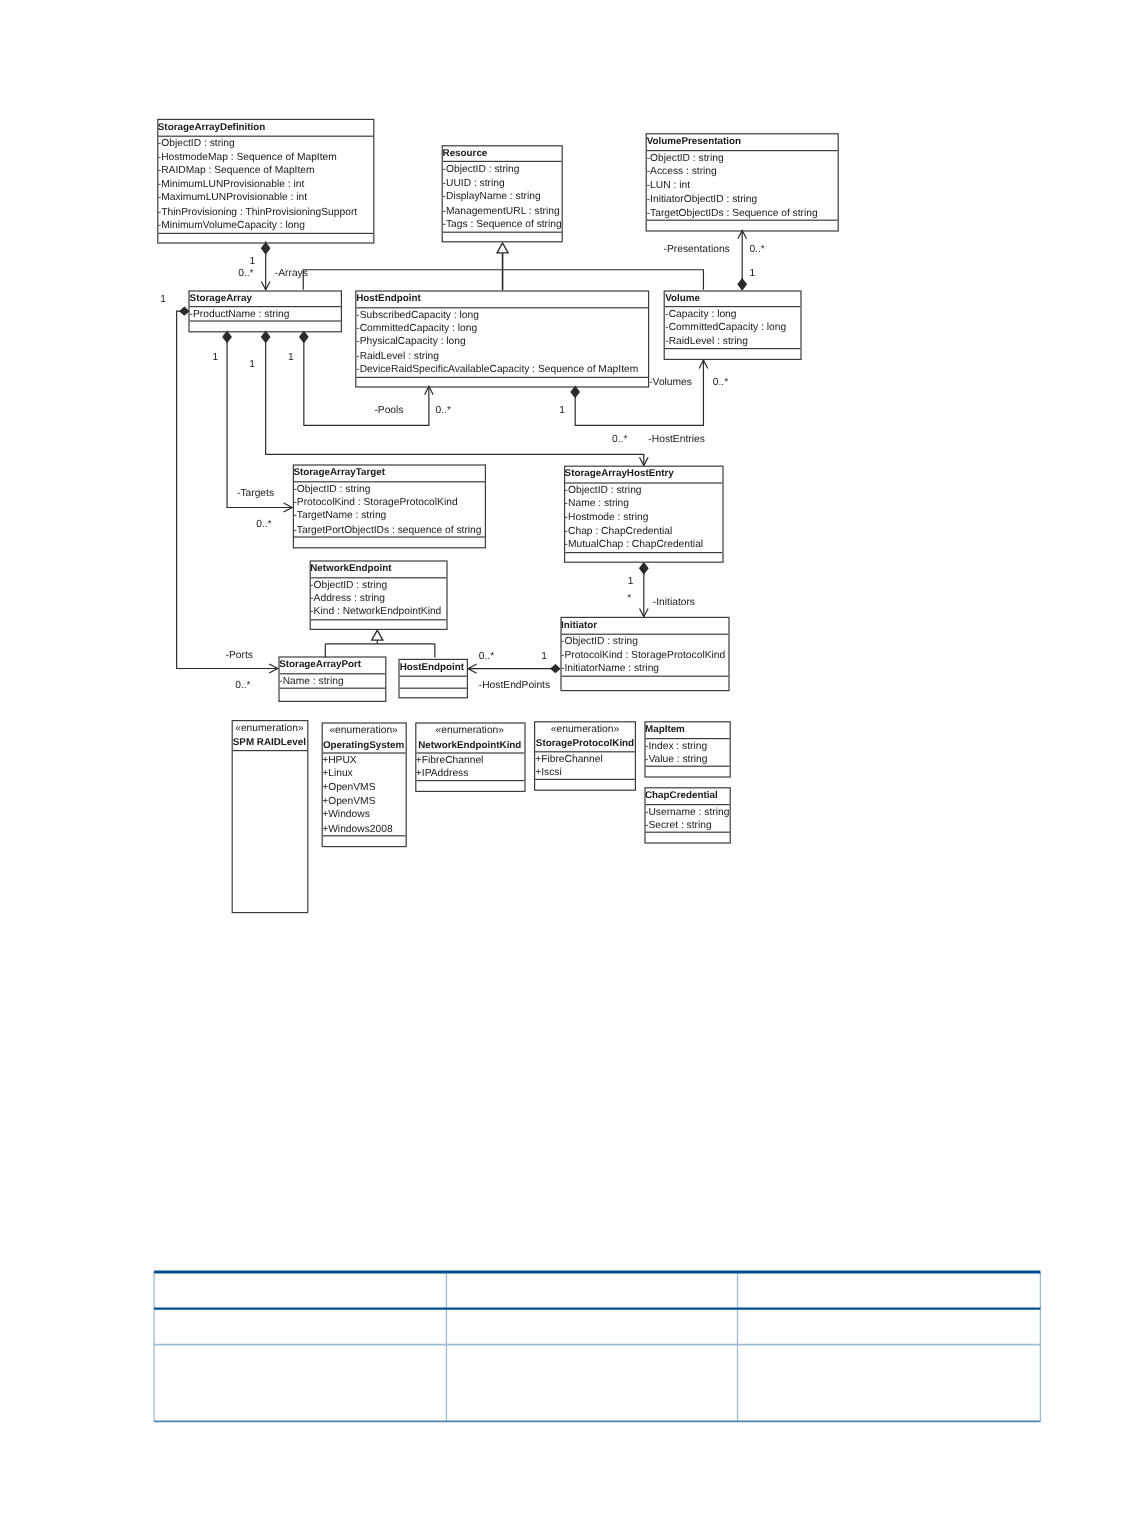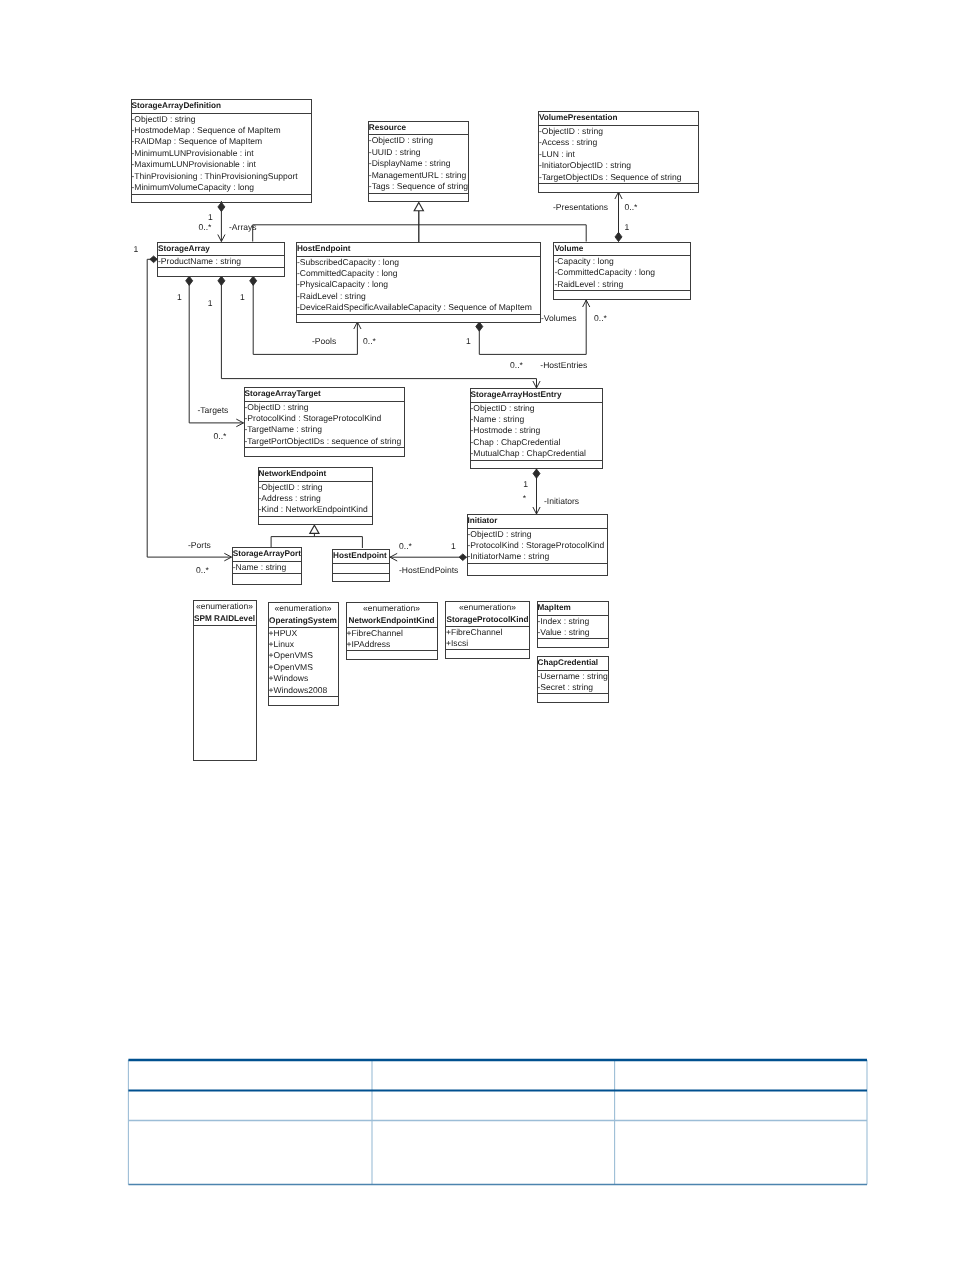--- a/index.html
+++ b/index.html
@@ -121,21 +121,21 @@
       <div class="cls" style="left: 295.9px; top: 242px; width: 244.9px; height: 81.35px;">
         <div class="hd">HostEndpoint</div>
         <div class="attrs">
           <div>-SubscribedCapacity : long</div>
           <div>-CommittedCapacity : long</div>
           <div>-PhysicalCapacity : long</div>
           <div>-RaidLevel : string</div>
           <div>-DeviceRaidSpecificAvailableCapacity : Sequence of MapItem</div>
         </div>
       </div>
-      <div class="cls" style="left: 553.4px; top: 241.5px; width: 138px; height: 58.41px;">
+      <div class="cls" style="left: 553.4px; top: 241.5px; width: 115px; height: 58.41px;">
         <div class="hd">Volume</div>
         <div class="attrs">
           <div>-Capacity : long</div>
           <div>-CommittedCapacity : long</div>
           <div>-RaidLevel : string</div>
         </div>
       </div>
       <div class="cls" style="left: 243.5px; top: 387px; width: 161px; height: 69.88px;">
         <div class="hd">StorageArrayTarget</div>
         <div class="attrs">
@@ -164,21 +164,21 @@
         </div>
       </div>
       <div class="cls" style="left: 466.5px; top: 514px; width: 141px; height: 62px;">
         <div class="hd">Initiator</div>
         <div class="attrs">
           <div>-ObjectID : string</div>
           <div>-ProtocolKind : StorageProtocolKind</div>
           <div>-InitiatorName : string</div>
         </div>
       </div>
-      <div class="cls" style="left: 231.7px; top: 547.3px; width: 70px; height: 37.6px;">
+      <div class="cls" style="left: 231.7px; top: 547.3px; width: 90px; height: 37.6px;">
         <div class="hd">StorageArrayPort</div>
         <div class="attrs">
           <div>-Name : string</div>
         </div>
       </div>
       <div class="cls" style="left: 332.1px; top: 549.1px; width: 57.6px; height: 33.3px;">
         <div class="hd">HostEndpoint</div>
         <div class="attrs" style="height: 9.3px; overflow: hidden;">
           <div> </div>
         </div>

